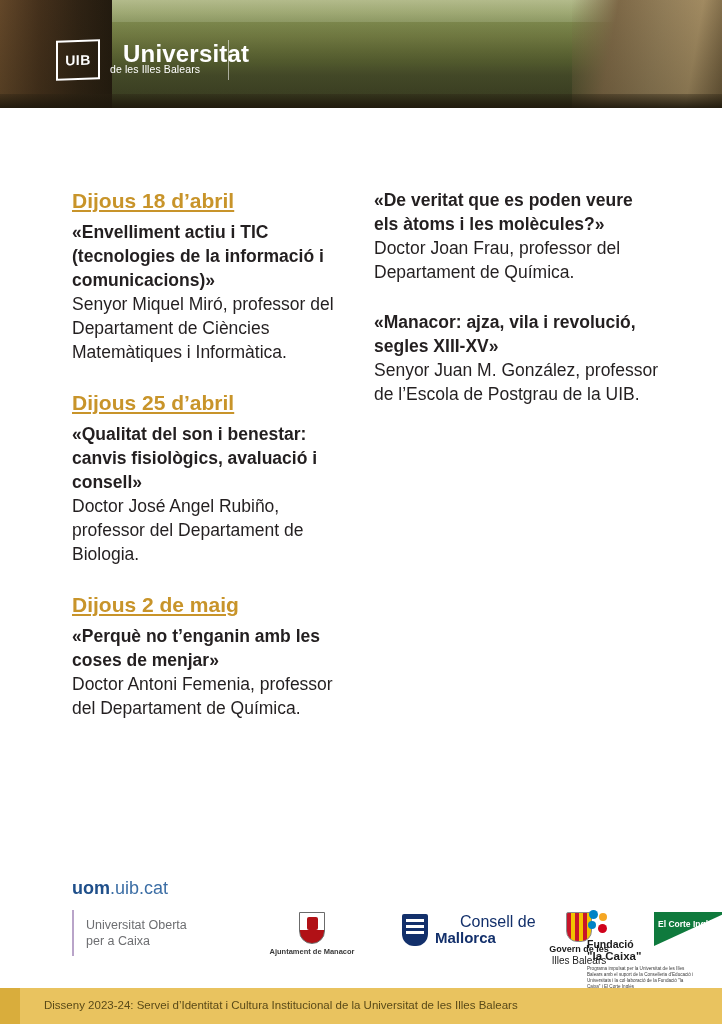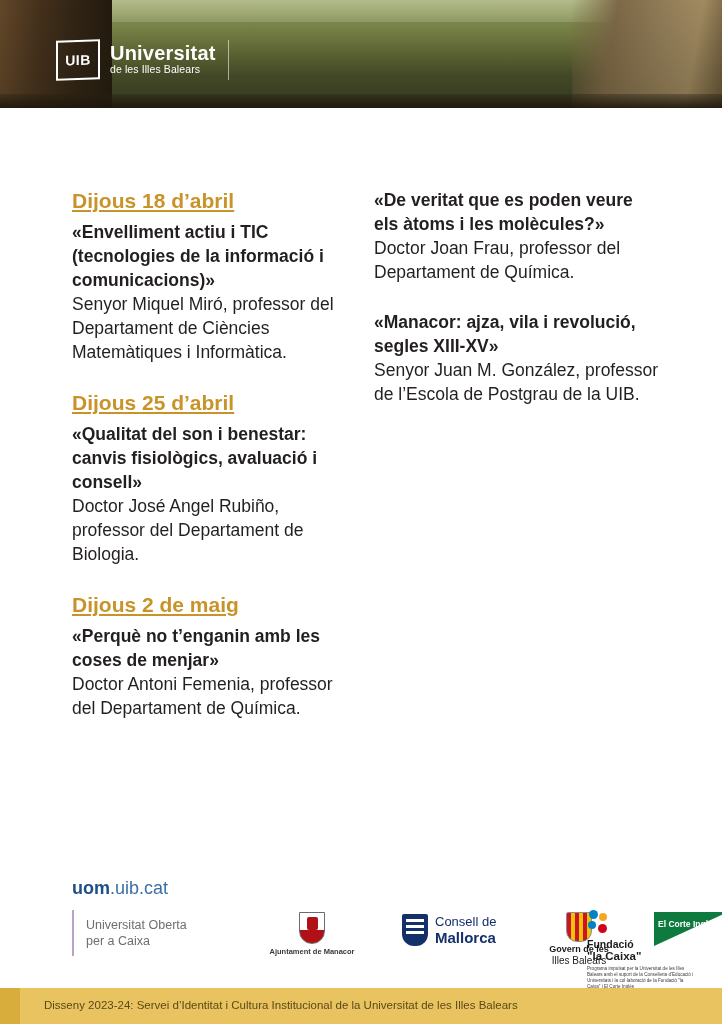--- a/index.html
+++ b/index.html
@@ -63,22 +63,23 @@
     width: 44px; height: 40px;
     border: 2px solid #ffffff;
     display: flex; align-items: center; justify-content: center;
     position: relative;
     transform: skewY(-2deg);
   }
   .uib-mark span {
     color: #ffffff; font-weight: bold; font-size: 14px; letter-spacing: .5px;
   }
   .uib-text .l1 {
-    color: #ffffff; font-size: 20px; font-weight: bold; line-height: 19px;
+    color: #ffffff; font-size: 24px; font-weight: bold; line-height: 19px;
     letter-spacing: .2px;
+    margin-left: 13px;
   }
   .uib-text .l2 {
     color: #ffffff; font-size: 10.5px; line-height: 13px; letter-spacing: .1px;
   }
   .divider-v {
     position: absolute; left: 228px; top: 40px;
     width: 1px; height: 40px; background: rgba(255,255,255,.55);
   }
   .title-block {
     position: absolute; left: 243px; top: 42px;
@@ -176,21 +177,21 @@
   .consell .row { display: flex; align-items: center; gap: 7px; }
   .consell .crest {
     width: 26px; height: 32px; background: #13306b;
     border-radius: 2px 2px 12px 12px;
     position: relative;
   }
   .consell .crest::before {
     content:""; position:absolute; left:4px; top:5px; width:18px; height:3px;
     background:#ffffff; box-shadow: 0 6px 0 #ffffff, 0 12px 0 #ffffff;
   }
-  .consell .txt .c1 { font-size: 13px; color: #13306b; line-height: 15px; }
+  .consell .txt .c1 { font-size: 16px; color: #13306b; line-height: 15px; margin-left: 25px; }
   .consell .txt .c2 { font-size: 15px; color: #13306b; font-weight: bold; line-height: 17px; }
 
   
   .govern { left: 452px; top: 2px; width: 110px; }
   .govern .crest2 {
     width: 26px; height: 30px; margin: 0 auto 2px;
     background: repeating-linear-gradient(90deg,#c8152a 0 4px,#f2c300 4px 8px);
     border: 1px solid #8c8c8c; border-radius: 2px 2px 11px 11px;
   }
   .govern .g1 { font-size: 9px; font-weight: bold; color: #1b1b1b; line-height: 11px; }

